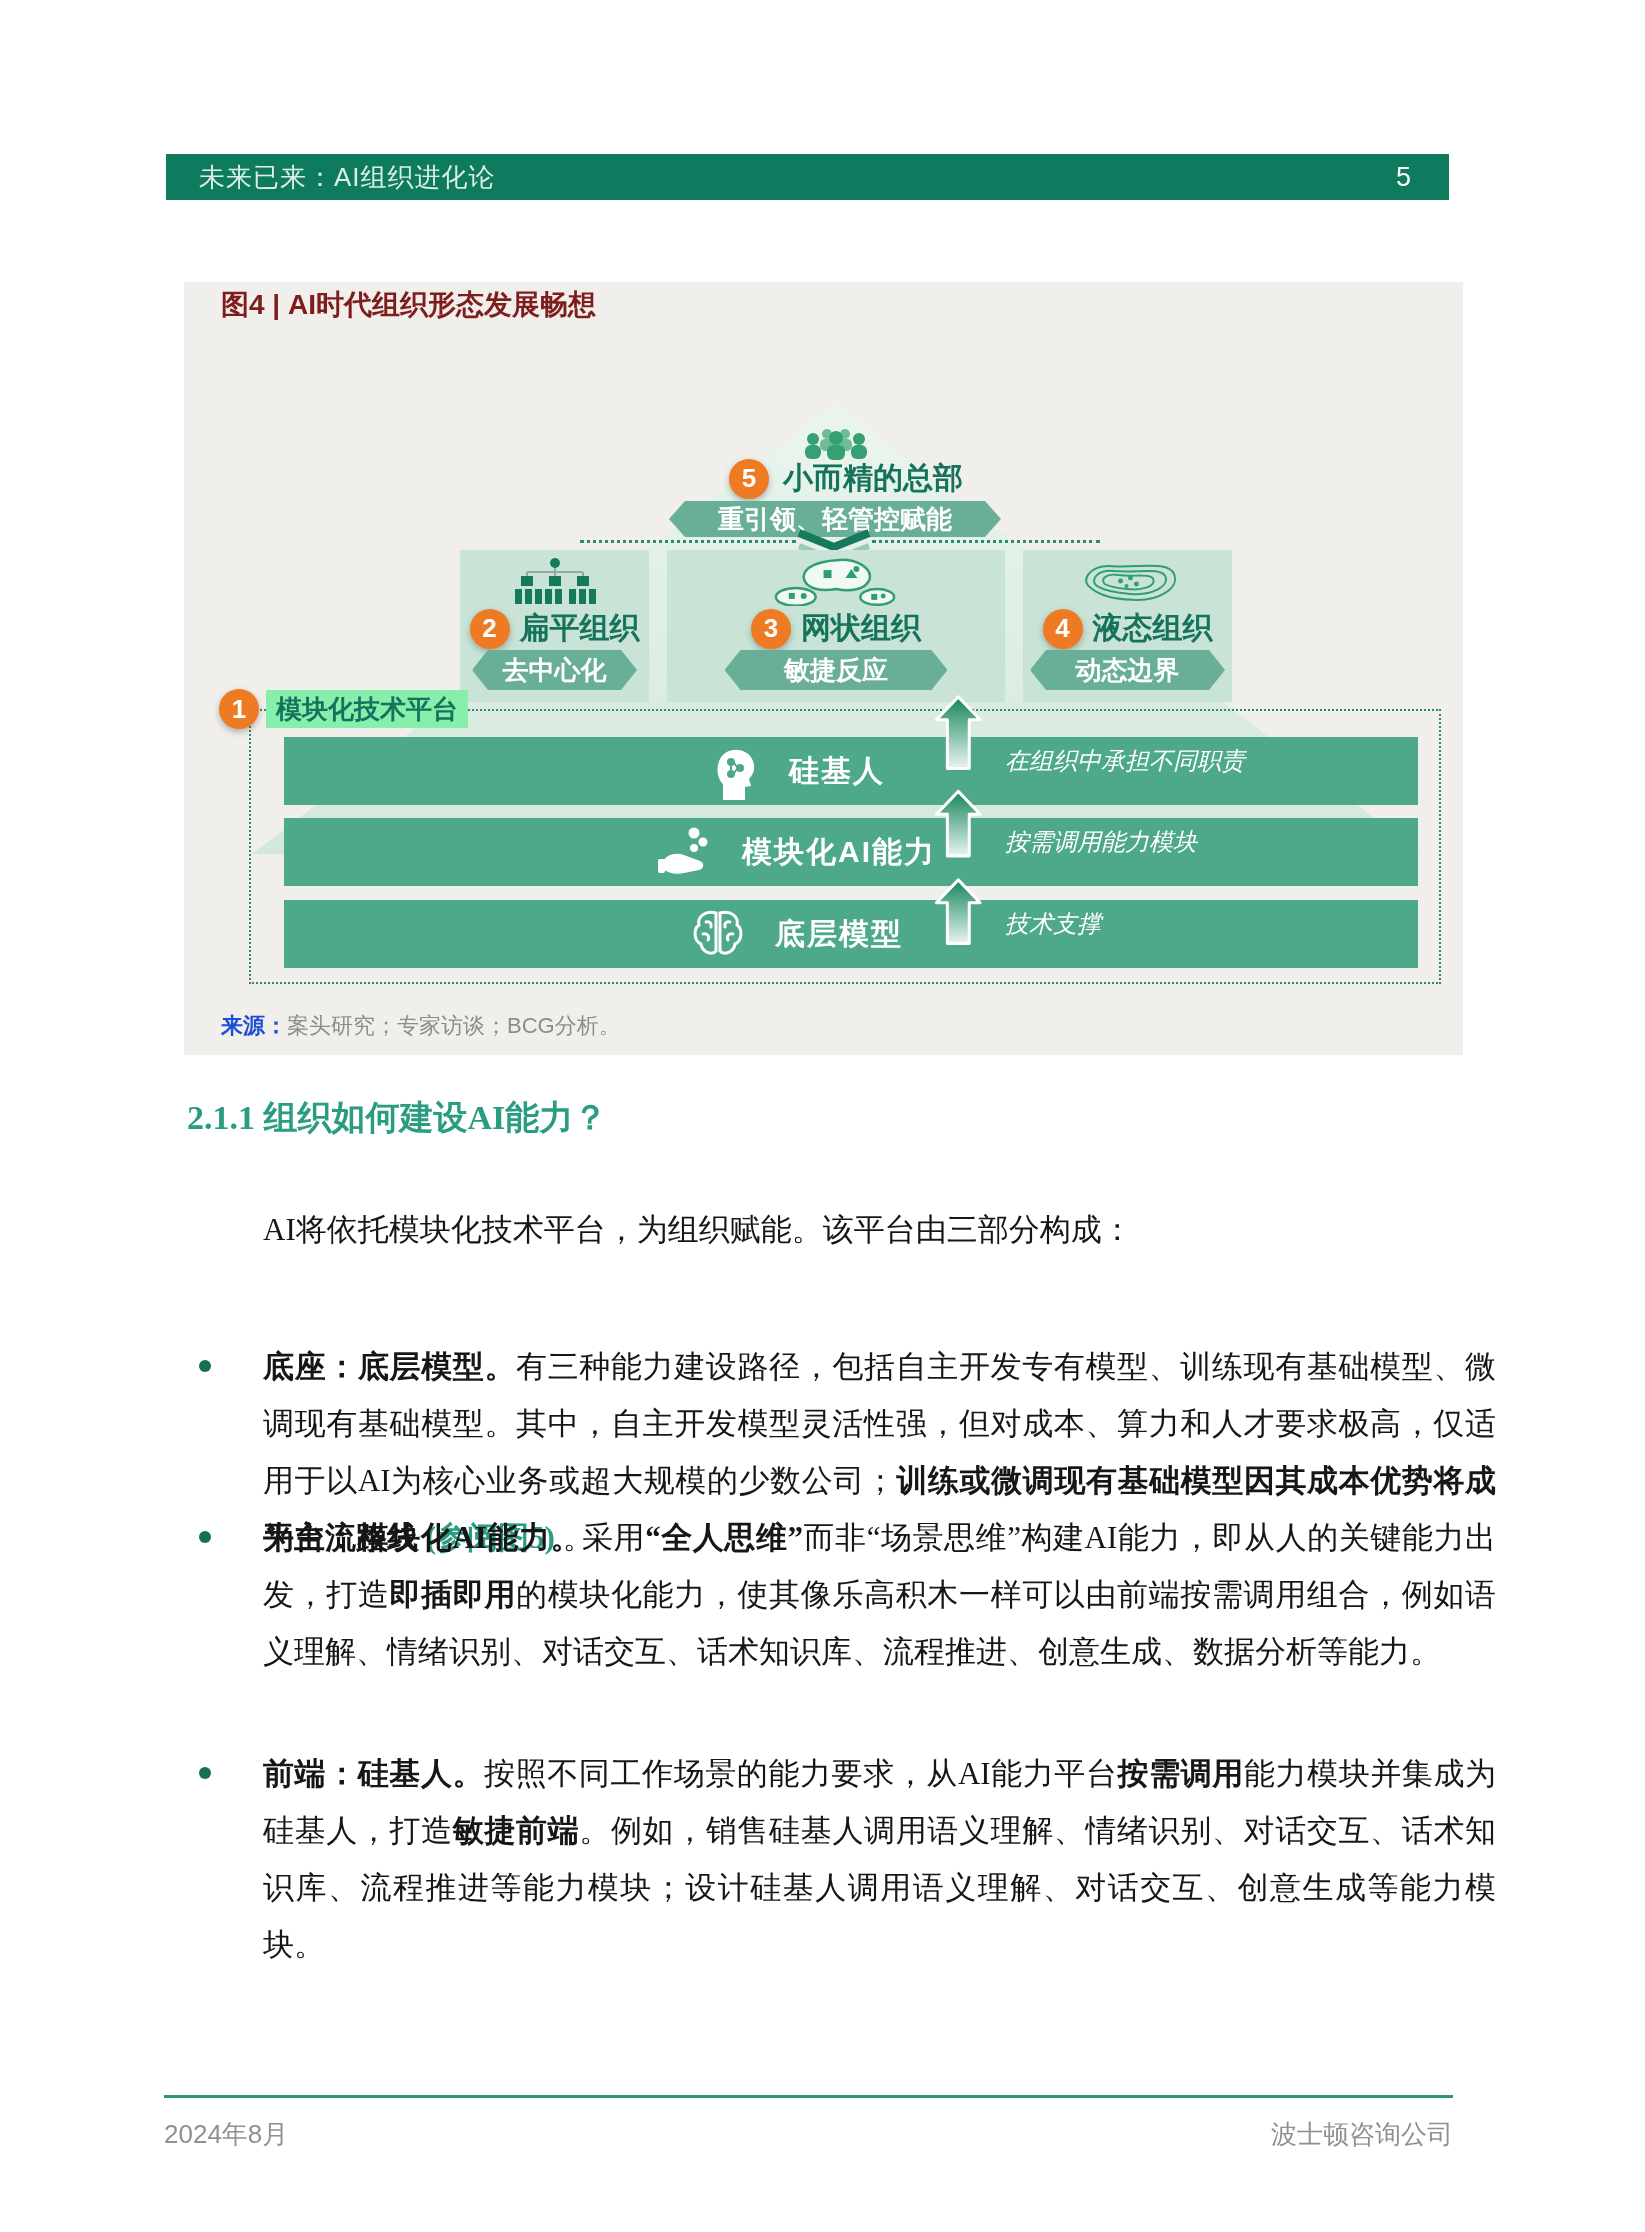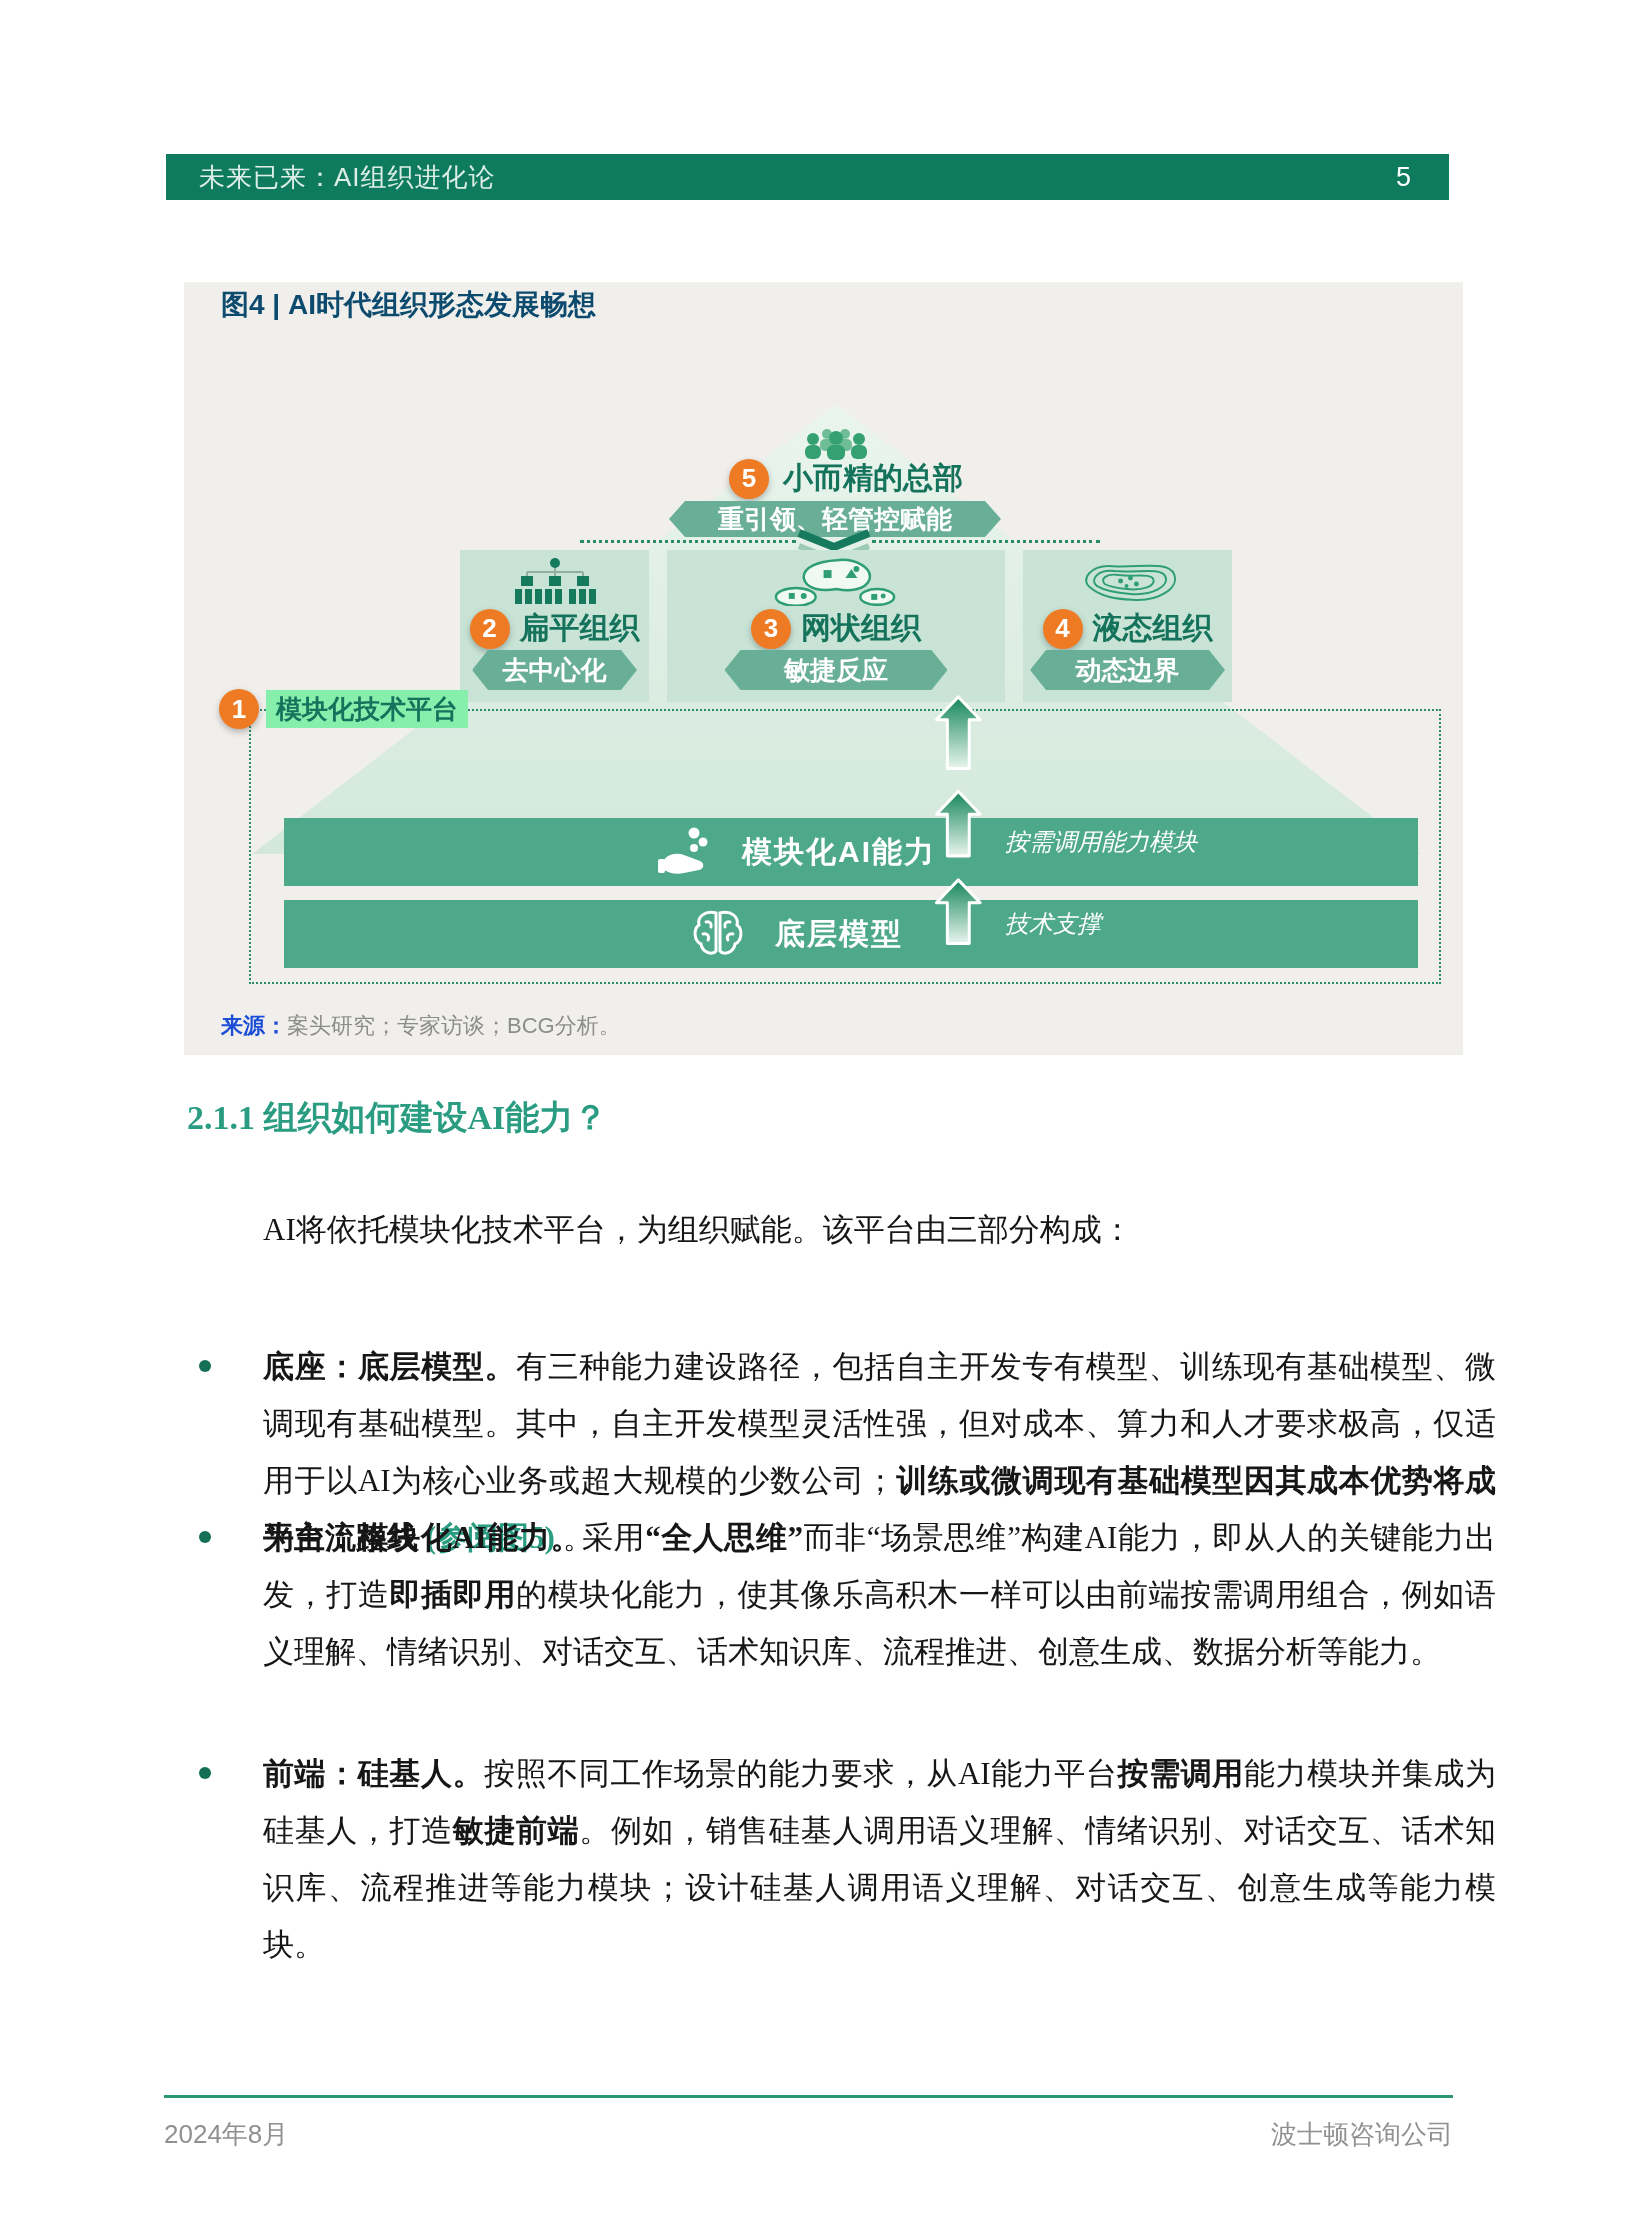--- a/index.html
+++ b/index.html
@@ -7,21 +7,21 @@
         font-family:"Liberation Sans","DejaVu Sans",sans-serif;}
   
   .header-bar{position:absolute;left:166px;top:154px;width:1283px;height:46px;background:#0e7b5f;
               display:flex;align-items:center;justify-content:space-between;box-sizing:border-box;
               padding:0 38px 0 33px;}
   .header-title{color:#ddeee6;font-size:26px;letter-spacing:1px;}
   .page-number{color:#ffffff;font-size:27px;}
   
   .figure{position:absolute;left:184px;top:282px;width:1279px;height:773px;background:#f0efec;}
   .figure *{box-sizing:border-box;}
-  .figure-title{position:absolute;left:37px;top:4px;margin:0;font-size:28px;font-weight:bold;color:#0c4a6e;}
+  .figure-title{position:absolute;left:37px;top:4px;margin:0;font-size:28px;font-weight:bold;color:#7f1d1d;}
   .tri-svg{position:absolute;left:0;top:0;width:1279px;height:773px;}
   .apex-people{position:absolute;left:617px;top:145px;}
   .num-circle{background:#ee7b23;border-radius:50%;color:#ffffff;font-weight:bold;
               display:flex;align-items:center;justify-content:center;
               box-shadow:0 3px 6px rgba(60,60,60,.35);}
   .apex-row{position:absolute;left:545px;top:176px;display:flex;align-items:center;}
   .apex-row .num-circle{width:40px;height:40px;font-size:26px;margin-right:14px;}
   .org-name{font-size:30px;font-weight:bold;color:#15735c;white-space:nowrap;}
   .banner{background:#69af97;color:#ffffff;font-weight:bold;display:flex;align-items:center;
           justify-content:center;white-space:nowrap;
@@ -200,20 +200,35 @@
         <span class="num-circle">4</span>
         <span class="org-name">液态组织</span>
       </div>
       <div class="banner panel-banner pb-3">动态边界</div>
     </div>
 
     <div class="dash-box"></div>
     <div class="plat-label">模块化技术平台</div>
     <span class="num-circle plat-circle">1</span>
 
+    <div class="layer-bar bar-1">
+      <div class="bar-group">
+        <svg width="54" height="58" viewBox="0 0 54 58">
+          <path d="M16 58 V42 C9 35 8 20 17 12 C27 4 42 8 46 19 C49 27 46 33 42 37 L44 44 L38 45 L38 58 Z" fill="#ffffff"></path>
+          <g stroke="#4ea88a" stroke-width="2" fill="#4ea88a">
+            <circle cx="24" cy="20" r="3"></circle>
+              <circle cx="33" cy="26" r="3"></circle>
+              <circle cx="24" cy="32" r="3"></circle>
+            <path d="M24 23 V29 M27 21 L30 25 M27 31 L30 27" fill="none"></path>
+          </g>
+        </svg>
+        <span class="bar-name">硅基人</span>
+      </div>
+      <span class="bar-note">在组织中承担不同职责</span>
+    </div>
 
     <div class="layer-bar bar-2">
       <div class="bar-group">
         <svg width="58" height="54" viewBox="0 0 58 54">
           <g fill="#ffffff">
             <circle cx="38" cy="8" r="5.5"></circle>
               <circle cx="47" cy="17" r="4.5"></circle>
               <circle cx="38" cy="23" r="4"></circle>
             <path d="M6 38 C10 29 20 27 28 30 L44 36 C49 38 48 44 43 45 L28 48 C20 50 12 48 7 44 Z"></path>
             <rect x="2" y="34" width="7" height="14" rx="2"></rect>

